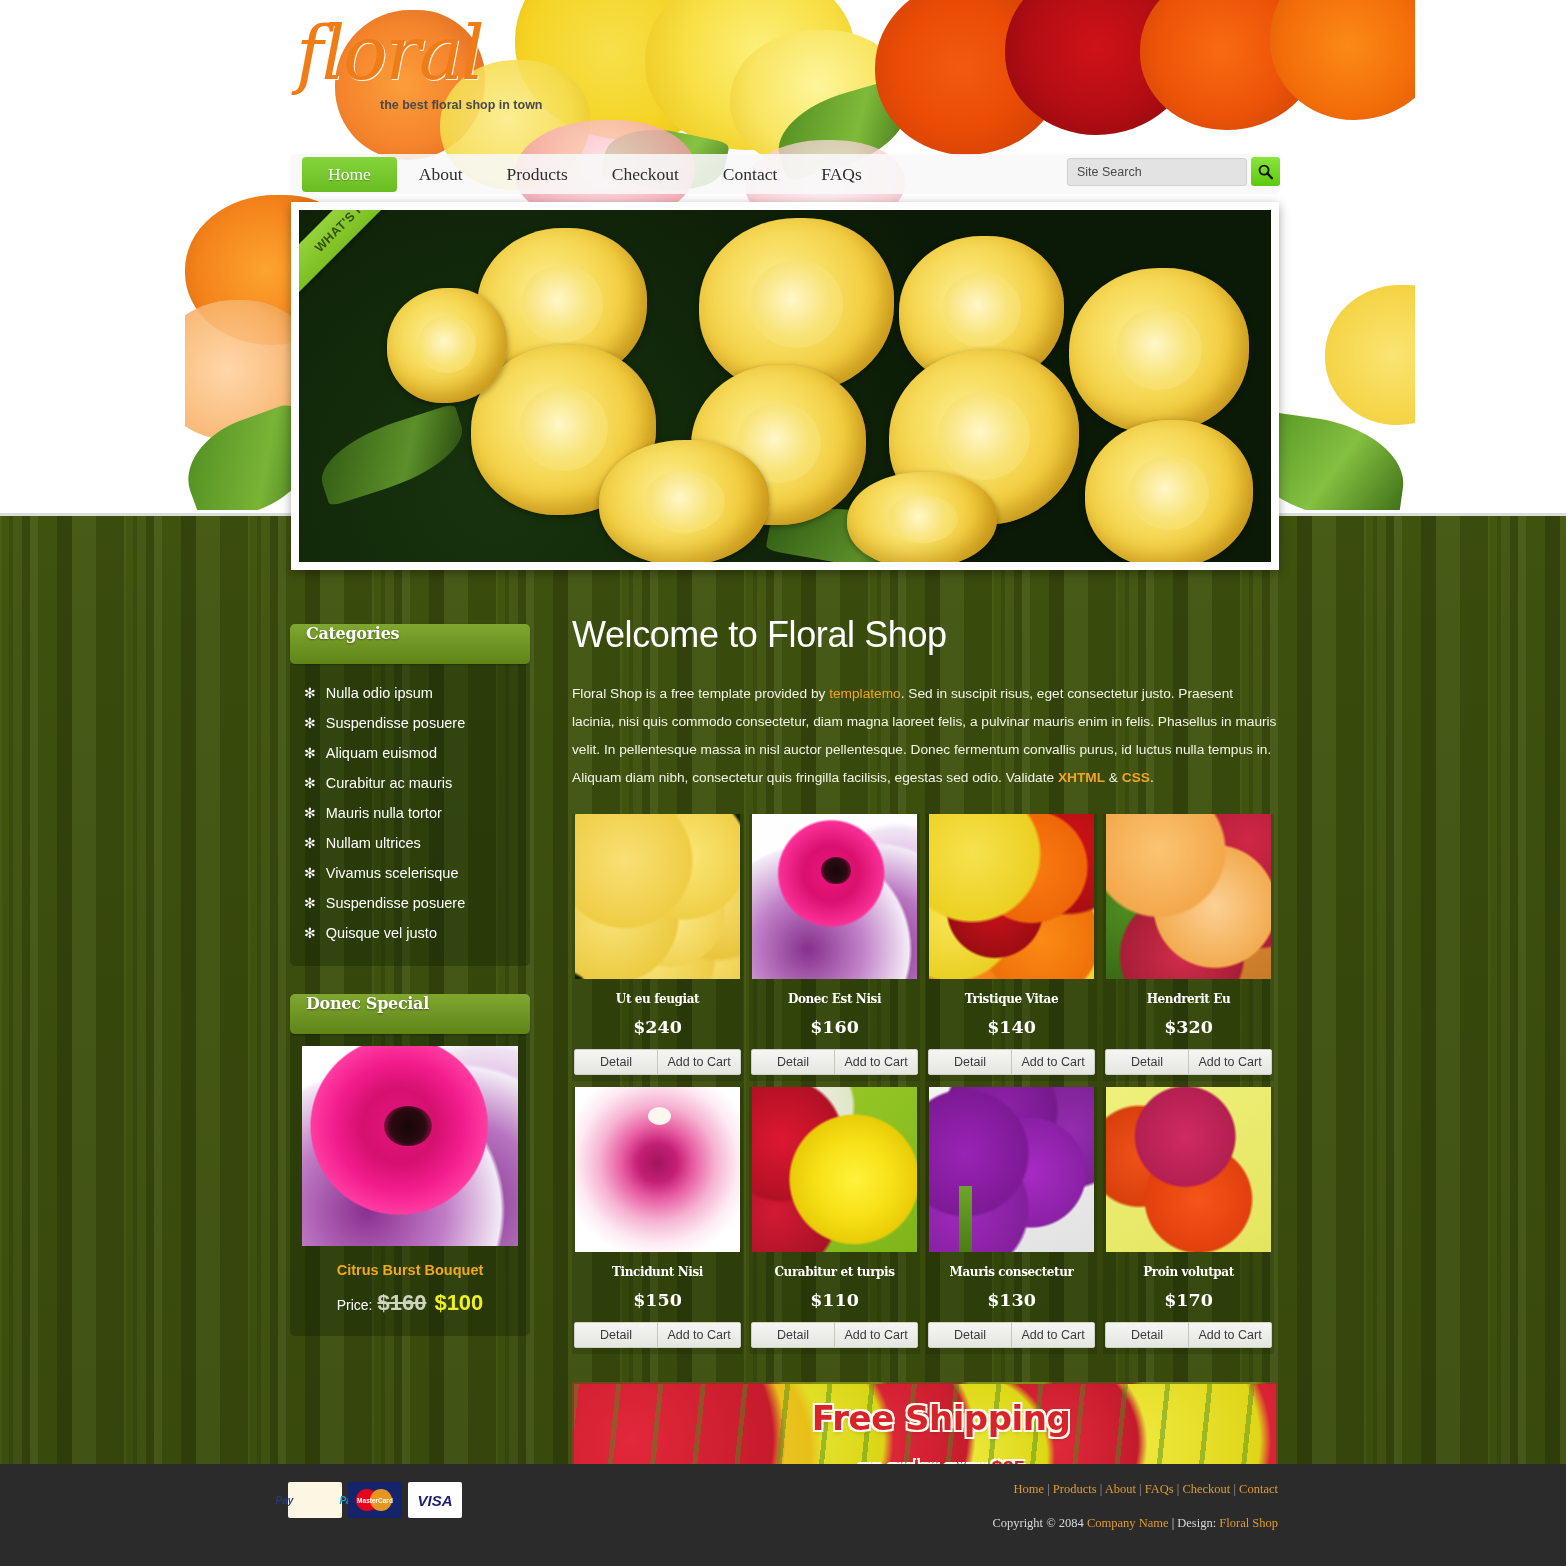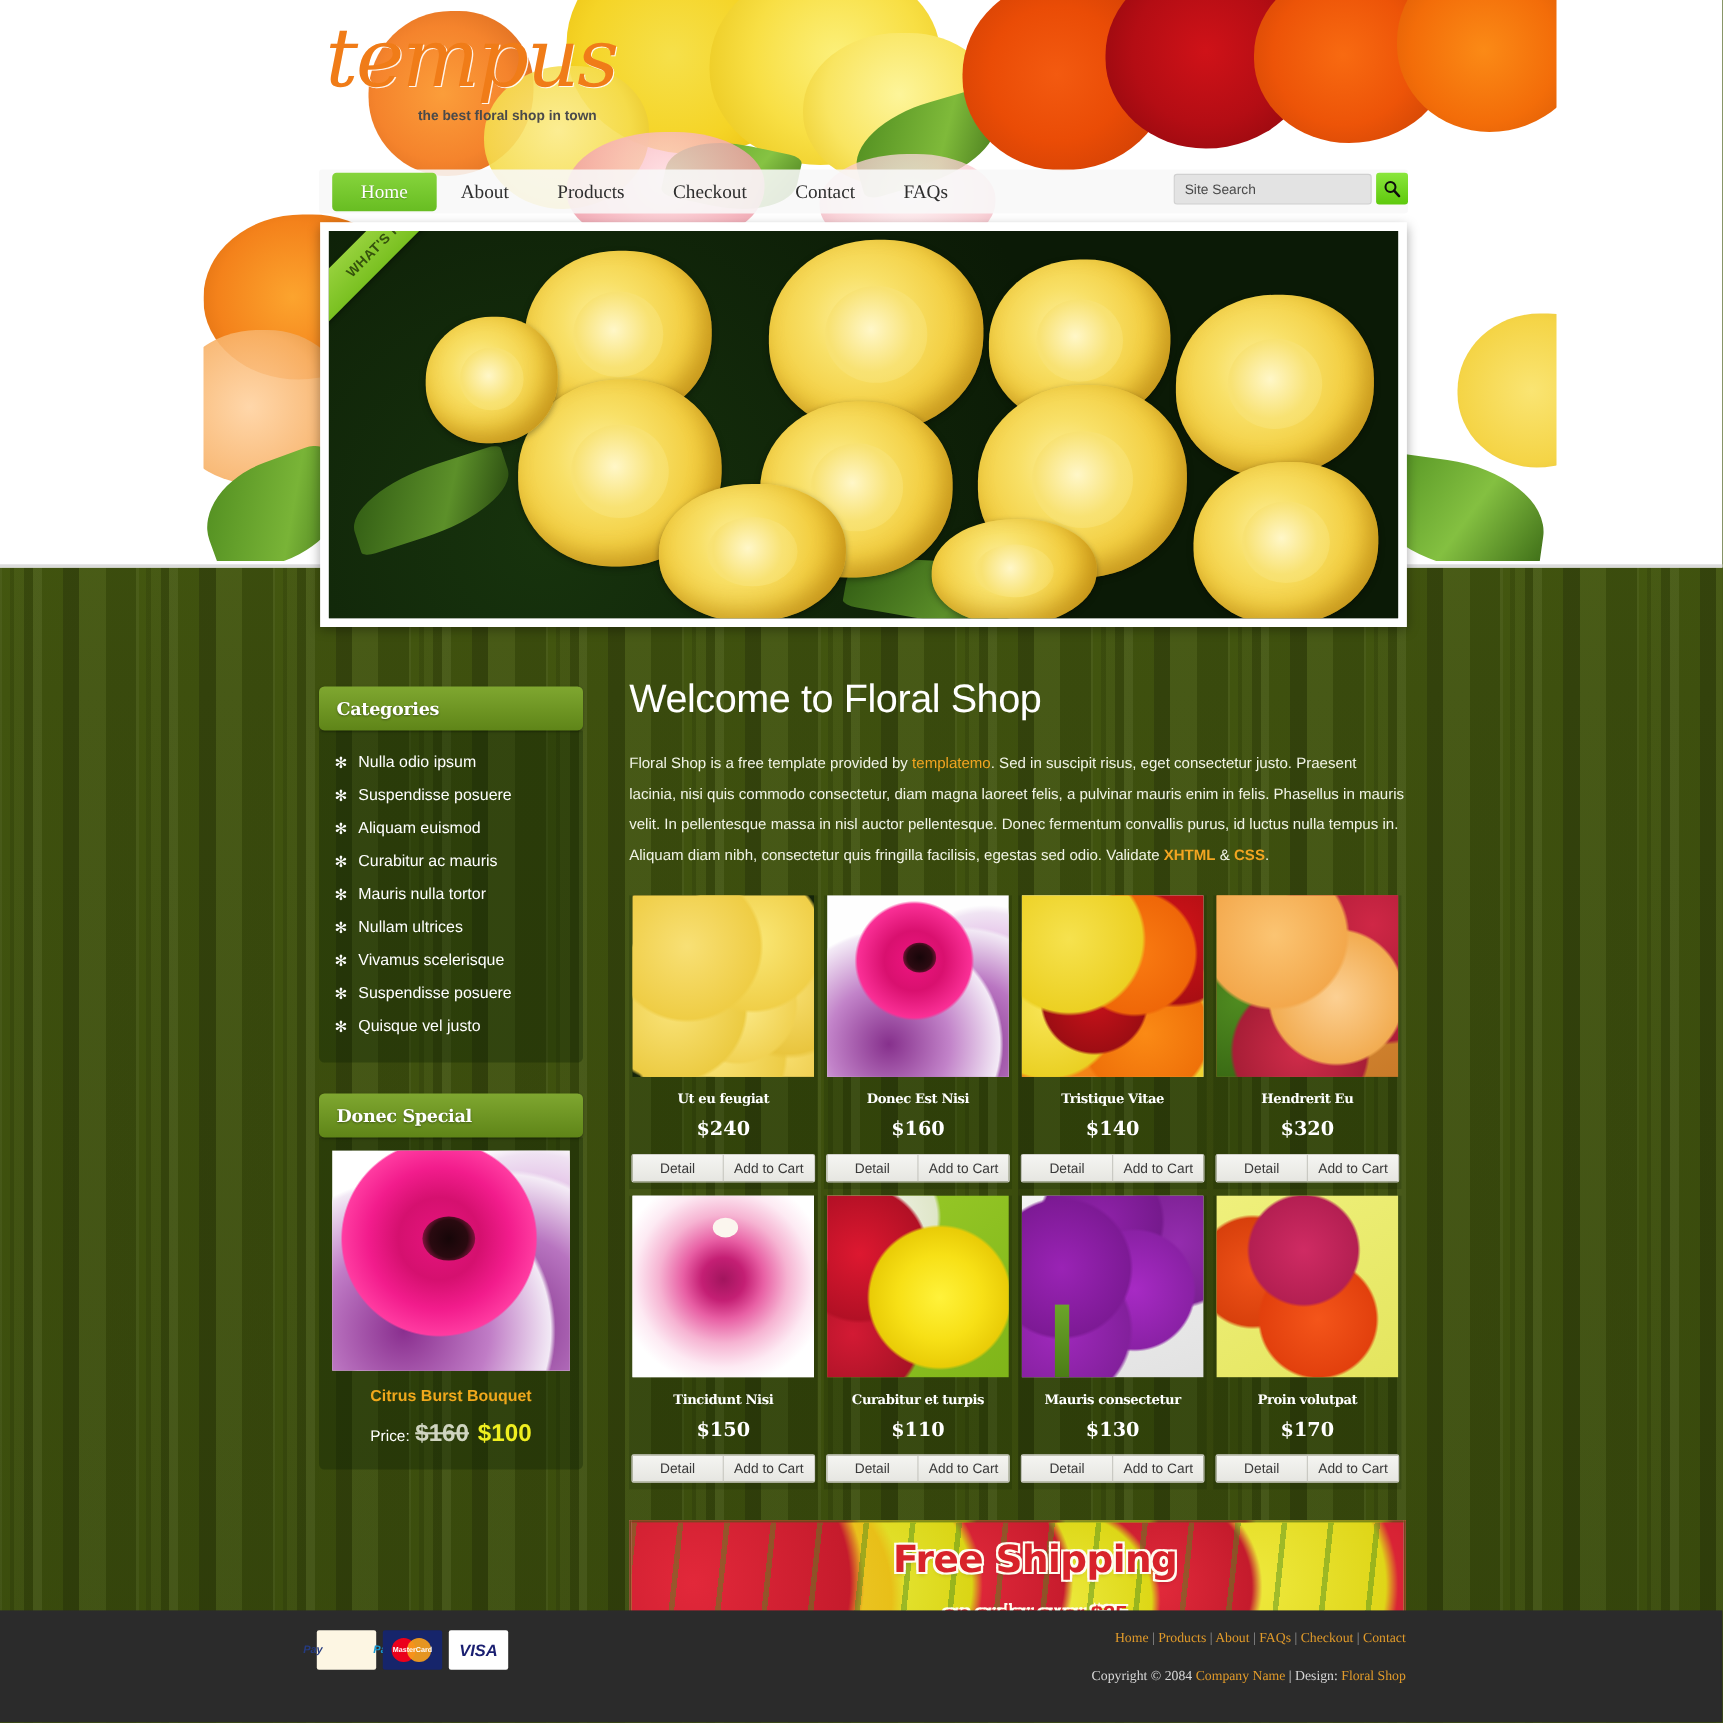--- a/index.html
+++ b/index.html
@@ -285,21 +285,21 @@
   .sidebar {
     position: absolute;
     left: 0; top: 24px;
     width: 240px;
   }
   .panel { margin-bottom: 28px; }
   .panel-head {
     height: 40px;
     background: linear-gradient(180deg, #7fa730 0%, #5f8518 100%);
     border-radius: 5px;
-    display: flex; align-items: center;
+    display: flex; align-items: flex-start;
     padding-left: 16px;
     box-shadow: 0 1px 2px rgba(0,0,0,0.35);
   }
   .panel-head h3 {
     font-family: "DejaVu Serif", serif;
     font-size: 16px;
     color: #ffffff;
     font-weight: bold;
     text-shadow: 0 1px 2px rgba(0,0,0,0.4);
     letter-spacing: -0.3px;
@@ -617,21 +617,21 @@
       <div class="fl lo3"></div>
       <div class="fl lo2"></div>
       <div class="fl lo4"></div>
       <div class="fl lo5"></div>
       <div class="fl lo6"></div>
     </div>
   </div>
 </div>
 
 <div class="logo">
-  <div class="logo-word">tempus</div>
+  <div class="logo-word">floral</div>
   <div class="logo-tag">the best floral shop in town</div>
 </div>
 
 <div class="navbar">
   <div class="nav-links">
     <div class="nav-item active">Home</div>
     <div class="nav-item">About</div>
     <div class="nav-item">Products</div>
     <div class="nav-item">Checkout</div>
     <div class="nav-item">Contact</div>

